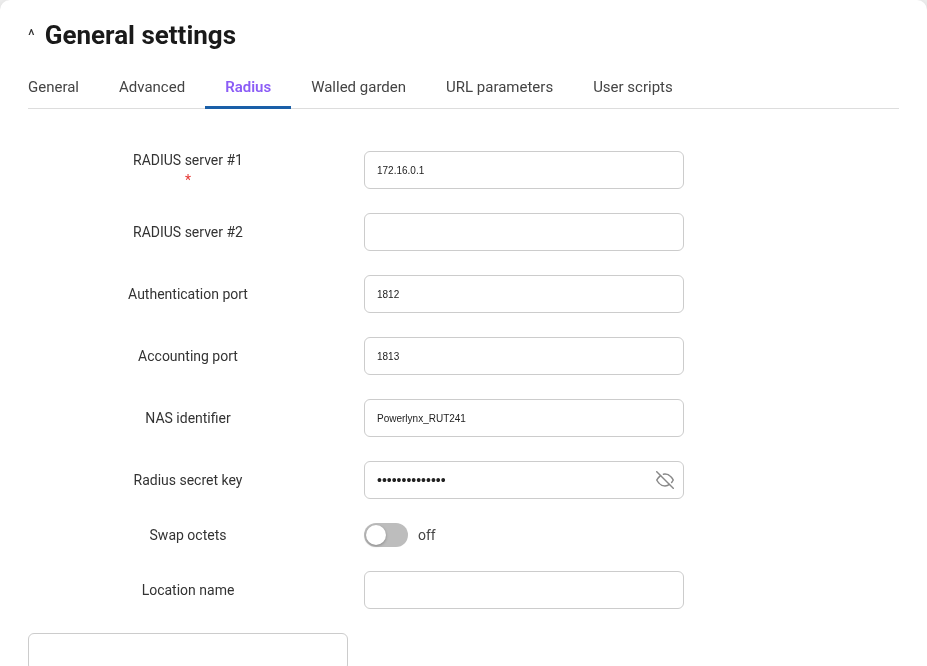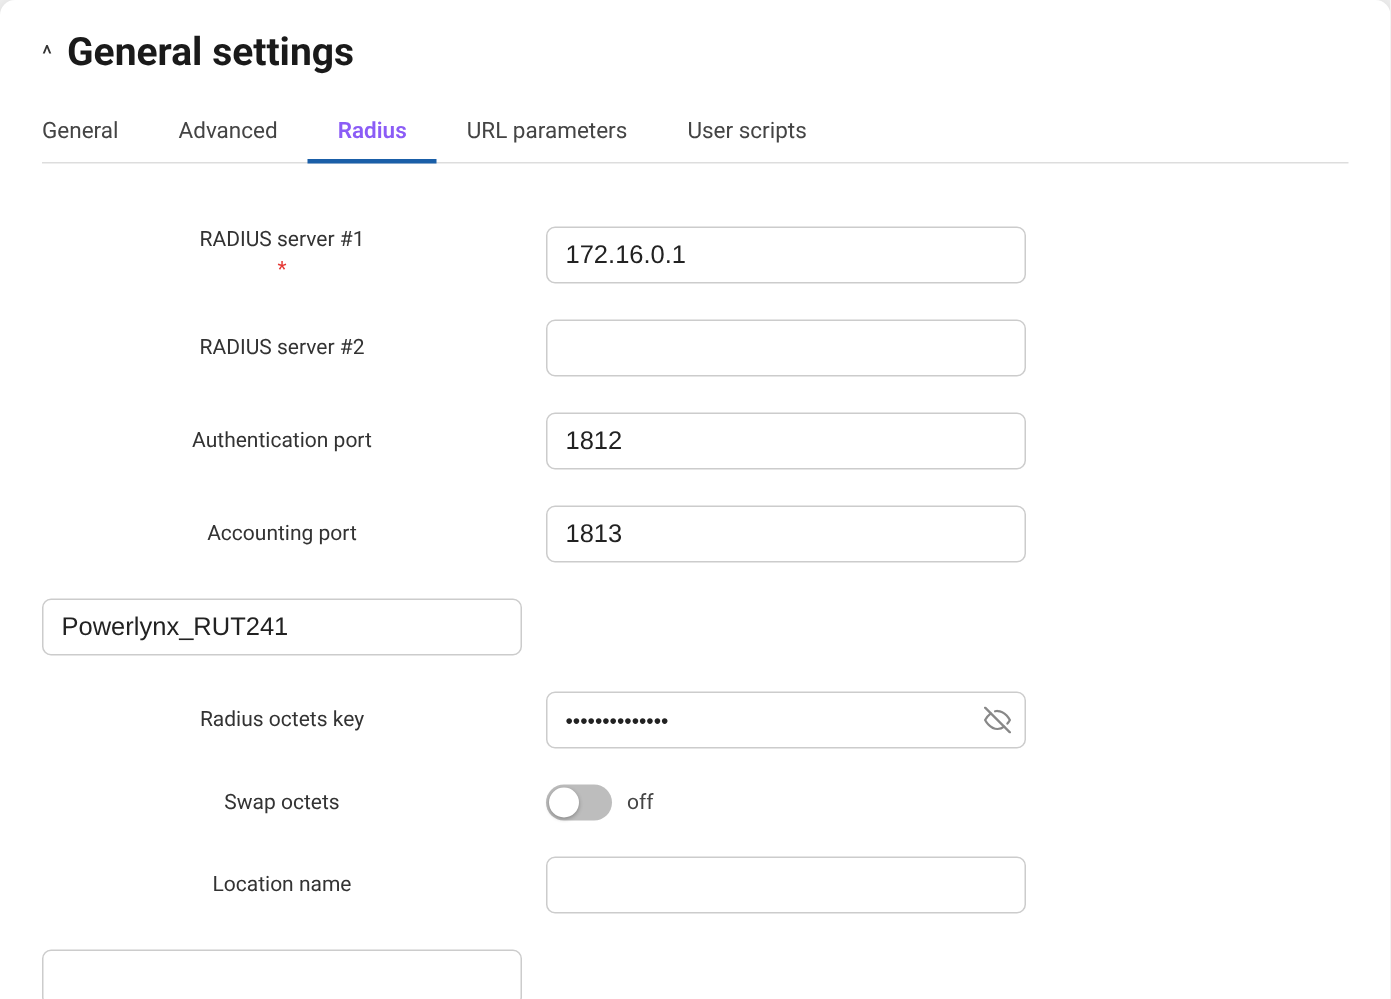--- a/index.html
+++ b/index.html
@@ -86,21 +86,21 @@
     .required-star {
       color: #e53935;
       font-size: 14px;
     }
     .form-control {
       flex: 1;
       max-width: 320px;
       border: 1px solid #ccc;
       border-radius: 6px;
       padding: 16px 12px;
-      font-size: 17px;
+      font-size: 10px;
       color: #222;
       outline: none;
       height: 38px;
     }
     .input-with-icon {
       flex: 1;
       max-width: 320px;
       position: relative;
       display: flex;
       align-items: center;
@@ -164,20 +164,21 @@
 <div class="card">
   <div class="card-header">
     <span class="collapse-icon">^</span>
     <h1 class="page-title">General settings</h1>
   </div>
 
   <nav class="tabs">
     <span class="tab">General</span>
     <span class="tab">Advanced</span>
     <span class="tab active">Radius</span>
+    <span class="tab">Walled garden</span>
     <span class="tab">URL parameters</span>
     <span class="tab">User scripts</span>
   </nav>
 
   <div class="form-section">
 
     <div class="form-row">
       <label class="form-label">
         <span>RADIUS server #1</span>
         <span class="required-star">*</span>
@@ -194,25 +195,26 @@
       <label class="form-label">Authentication port</label>
       <input class="form-control" type="text" value="1812" style="">
     </div>
 
     <div class="form-row">
       <label class="form-label">Accounting port</label>
       <input class="form-control" type="text" value="1813" style="">
     </div>
 
     <div class="form-row">
+      <label class="form-label">NAS identifier</label>
       <input class="form-control" type="text" value="Powerlynx_RUT241" style="">
     </div>
 
     <div class="form-row">
-      <label class="form-label">Radius octets key</label>
+      <label class="form-label">Radius secret key</label>
       <div class="input-with-icon">
         <input type="password" value="secretpassword" style="">
         <span class="eye-icon">
           <svg width="18" height="18" viewBox="0 0 24 24" fill="none" stroke="#888" stroke-width="2" stroke-linecap="round" stroke-linejoin="round">
             <path d="M17.94 17.94A10.07 10.07 0 0 1 12 20c-7 0-11-8-11-8a18.45 18.45 0 0 1 5.06-5.94"></path>
             <path d="M9.9 4.24A9.12 9.12 0 0 1 12 4c7 0 11 8 11 8a18.5 18.5 0 0 1-2.16 3.19"></path>
             <line x1="1" y1="1" x2="23" y2="23"></line>
           </svg>
         </span>
       </div>

